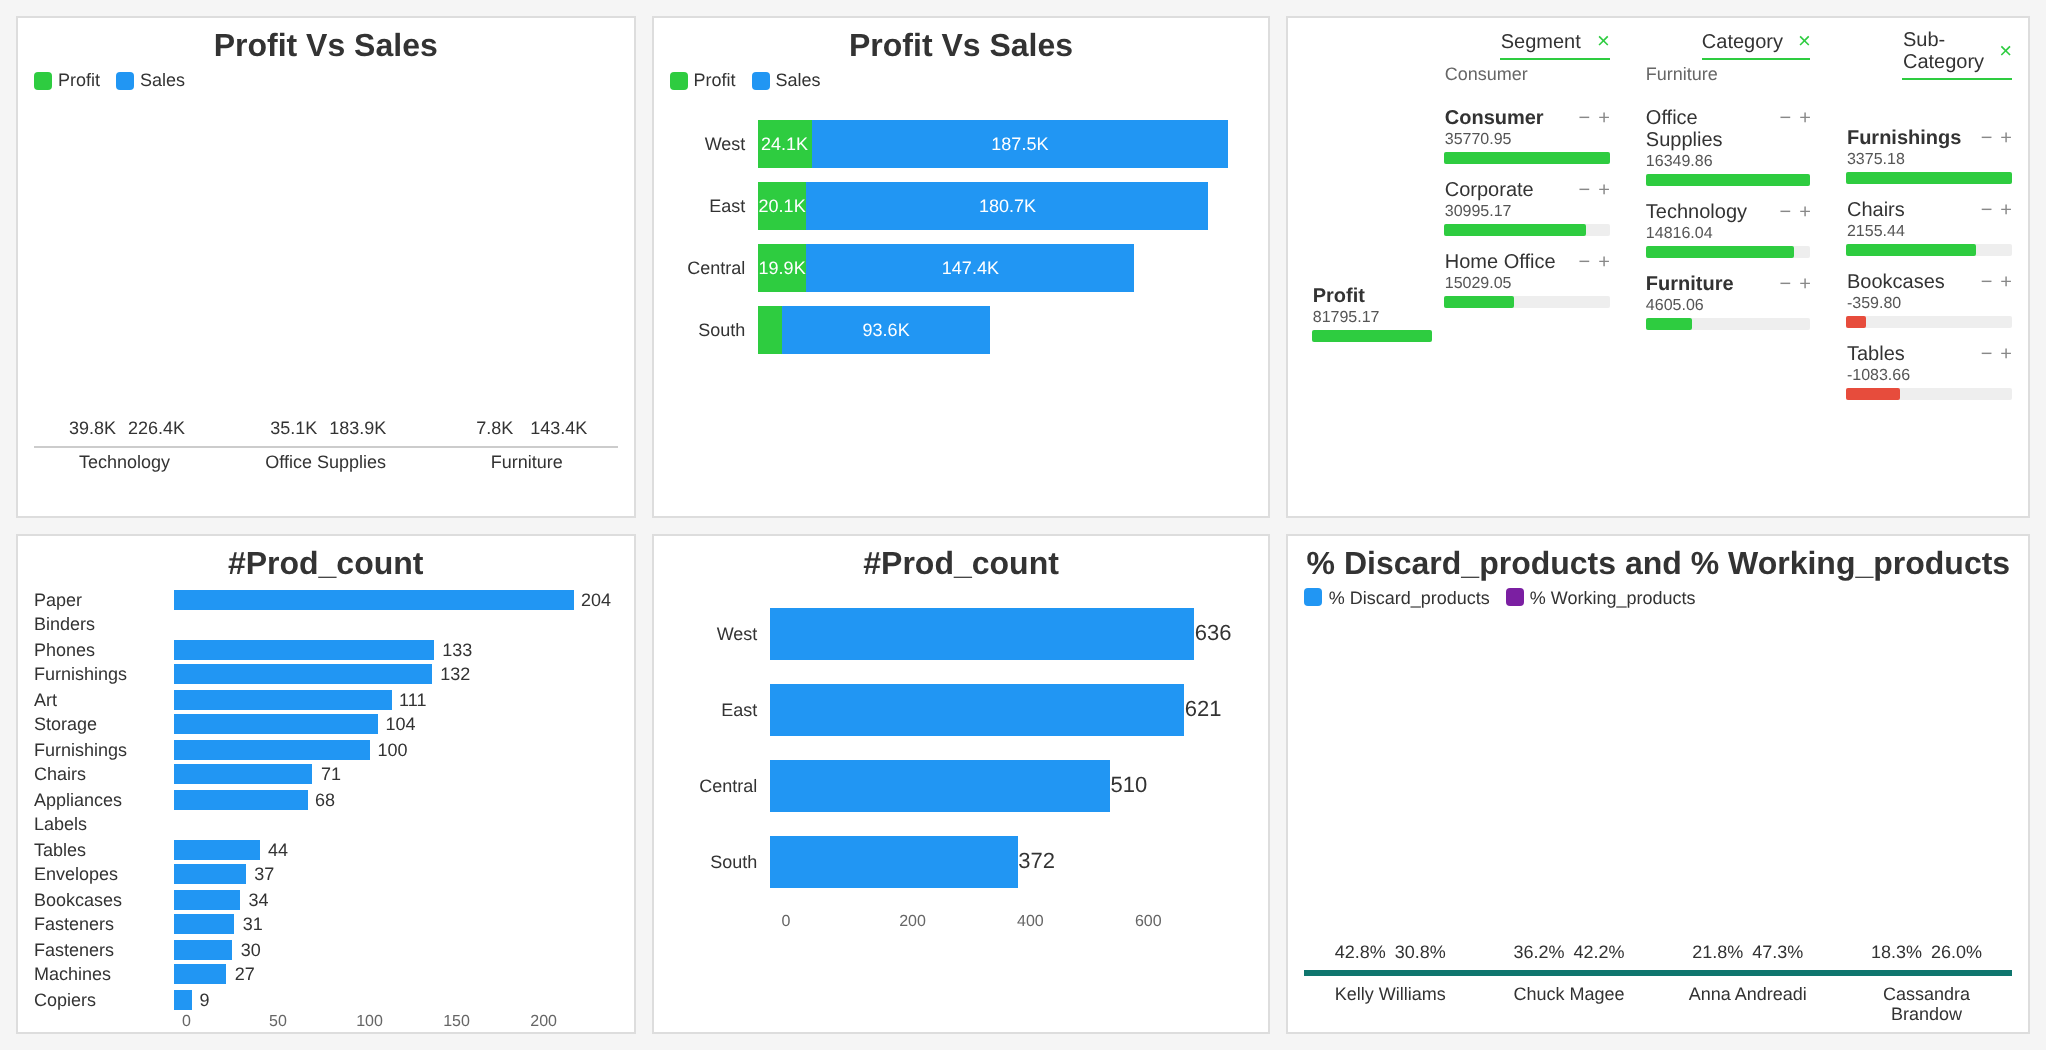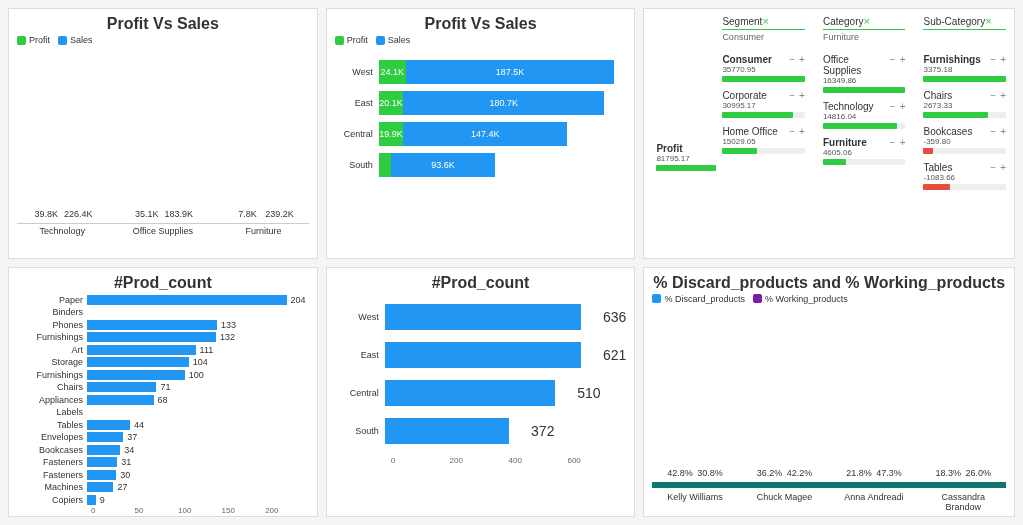--- a/index.html
+++ b/index.html
@@ -60,55 +60,55 @@
   .hrow .cat { width:44px; text-align:right; padding-right:6px; font-size:9px;}
   .htrack { flex:1; height:24px; display:flex; align-items:center;}
   .hseg { height:100%; display:flex; align-items:center; justify-content:center; color:#fff; font-size:9px; white-space:nowrap;}
   .hseg.green{background:#2ecc40;}
   .hseg.blue{background:#2196f3;}
 
   
   .flow { font-size:9px; position:relative; height:210px;}
   .flow-cols { display:flex; gap:18px;}
   .flow-col { flex:1; }
-  .flow-head { border-bottom:1px solid #2ecc40; padding-bottom:2px; margin-bottom:2px; font-size:10px; display:flex; align-items:center;}
+  .flow-head { border-bottom:1px solid #2ecc40; padding-bottom:2px; margin-bottom:2px; font-size:10px; display:flex; justify-content:space-between; align-items:center;margin-left:28px;}
   .flow-close { color:#2ecc40; font-size:11px;}
   .flow-sub { font-size:9px; color:#666; margin-bottom:12px;}
   .node { margin:8px 0;}
   .node .nm { font-size:10px;}
   .node .nm.bold { font-weight:bold;}
   .node .val { font-size:8px; color:#555;}
   .node .bar { height:6px; background:#2ecc40; margin-top:2px; border-radius:1px;}
   .node .track { height:6px; background:#eee; position:relative; margin-top:2px; border-radius:1px;}
   .node .track .fill { height:100%; background:#2ecc40; border-radius:1px;}
   .node .track .fill.neg{ background:#e74c3c;}
   .plusminus { display:flex; gap:4px; float:right; color:#888; font-size:10px;}
   .root { position:absolute; left:4px; top:120px;}
 
   
   .many { }
   .mrow { display:flex; align-items:center; margin:0.5px 0; height:12px;}
-  .mrow .cat { width:70px; text-align:right; padding-right:4px; font-size:9px;}
+  .mrow .cat { width:70px; text-align:left; padding-right:4px; font-size:9px;}
   .mtrack { flex:1; height:10px; display:flex; align-items:center;}
   .mbar { height:100%; background:#2196f3;}
   .mval { font-size:9px; padding-left:4px;text-align:center;}
   .xaxis4 { display:flex; margin-left:74px; font-size:8px; color:#666;}
   .xaxis4 div{ flex:1;}
 
   
   .p5row { display:flex; align-items:center; margin:12px 0;}
   .p5row .cat{ width:50px; text-align:right; padding-right:6px; font-size:9px;}
   .p5track{ flex:1; height:26px; display:flex; align-items:center;}
   .p5bar{ height:100%; background:#2196f3;}
-  .p5val{ font-size:14px; padding-left:22px;}
+  .p5val{ font-size:11px; padding-left:0;}
   .xaxis5 { display:flex; margin-left:56px; font-size:8px; color:#666;}
   .xaxis5 div{flex:1;}
 
   
-  .p6chart{ display:flex; align-items:flex-end; height:180px; gap:20px; padding:0 8px; border-bottom:6px solid #0f766e;}
+  .p6chart{ display:flex; align-items:flex-end; height:180px; gap:20px; padding:0 8px; border-bottom:3px solid #0f766e;}
   .p6group{ display:flex; align-items:flex-end; gap:4px; flex:1; justify-content:center;}
   .p6bar{ width:26px; position:relative;}
   .p6bar .lbl{ position:absolute; top:-14px; left:50%; transform:translateX(-50%); font-size:9px; white-space:nowrap;}
   .p6bar.blue{background:#2196f3;}
   .p6bar.purple{background:#7b1fa2;}
   .p6axis{ display:flex; gap:20px; padding:4px 8px 0;}
   .p6axis div{ flex:1; text-align:center; font-size:9px;}
 </style>
 </head>
 <body>
@@ -142,21 +142,21 @@
           </div>
         <div class="vbar blue" style="height:81%">
             <span class="lbl">183.9K</span>
           </div>
       </div>
       <div class="vgroup">
         <div class="vbar green" style="height:4%">
             <span class="lbl">7.8K</span>
           </div>
         <div class="vbar blue" style="height:88%">
-            <span class="lbl">239.2K</span>
+            <span class="lbl">143.4K</span>
           </div>
       </div>
     </div>
     <div class="vaxis">
       <div>Technology</div>
       <div>Office Supplies</div>
       <div>Furniture</div>
     </div>
   </div>
 
@@ -322,21 +322,21 @@
       <div class="track">
                   <div class="fill " style="width:100%"></div>
                 </div>
               </div>
               <div class="node">
                 <div class="plusminus">
                   <span>−</span>
                   <span>+</span>
                 </div>
       <div class="nm ">Chairs</div>
-      <div class="val">2673.33</div>
+      <div class="val">2155.44</div>
       <div class="track">
                   <div class="fill " style="width:78%"></div>
                 </div>
               </div>
               <div class="node">
                 <div class="plusminus">
                   <span>−</span>
                   <span>+</span>
                 </div>
       <div class="nm ">Bookcases</div>

